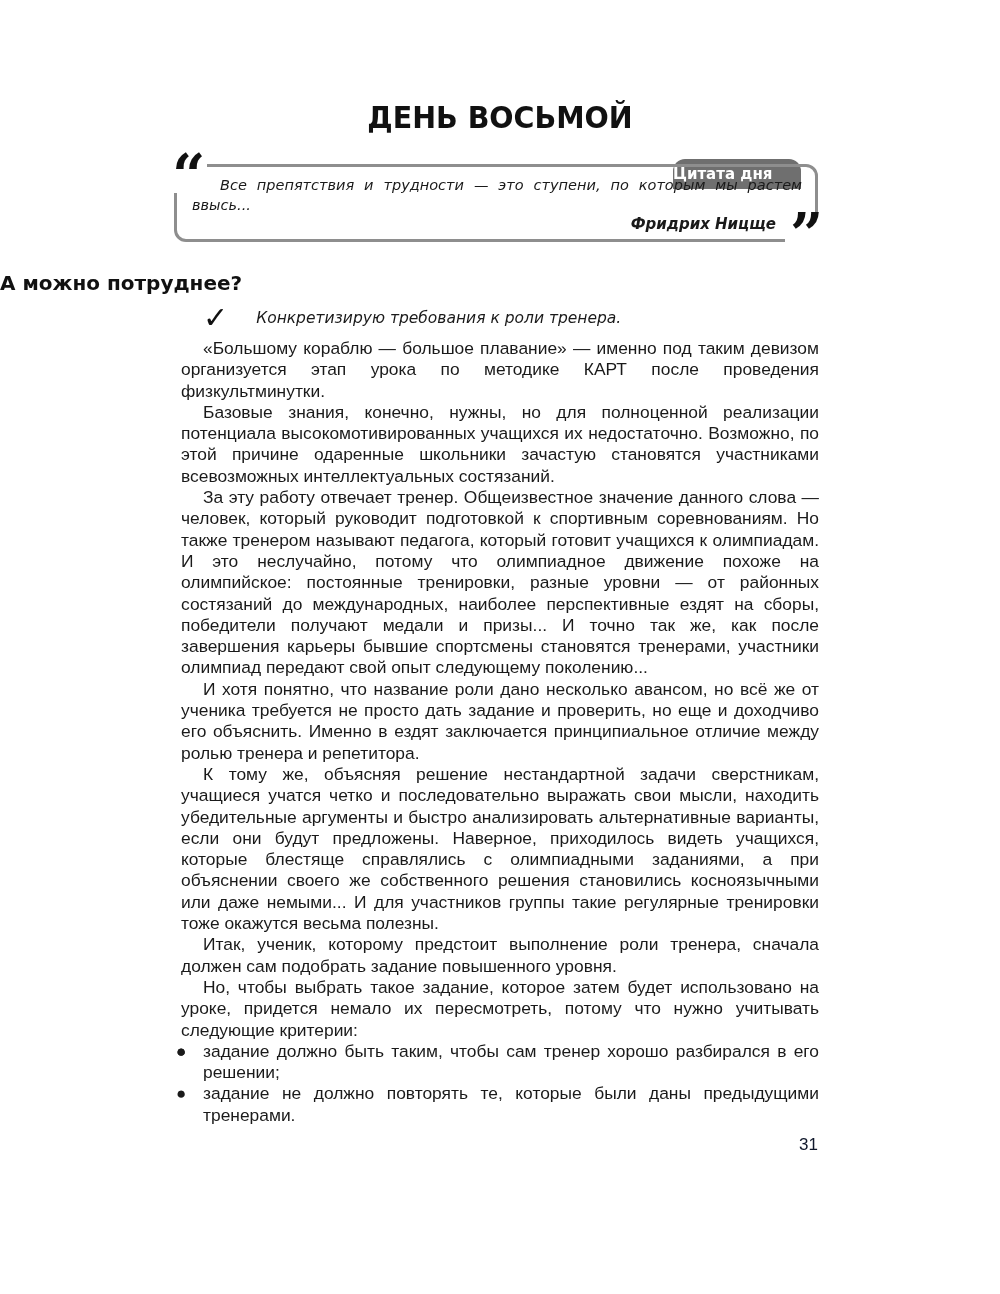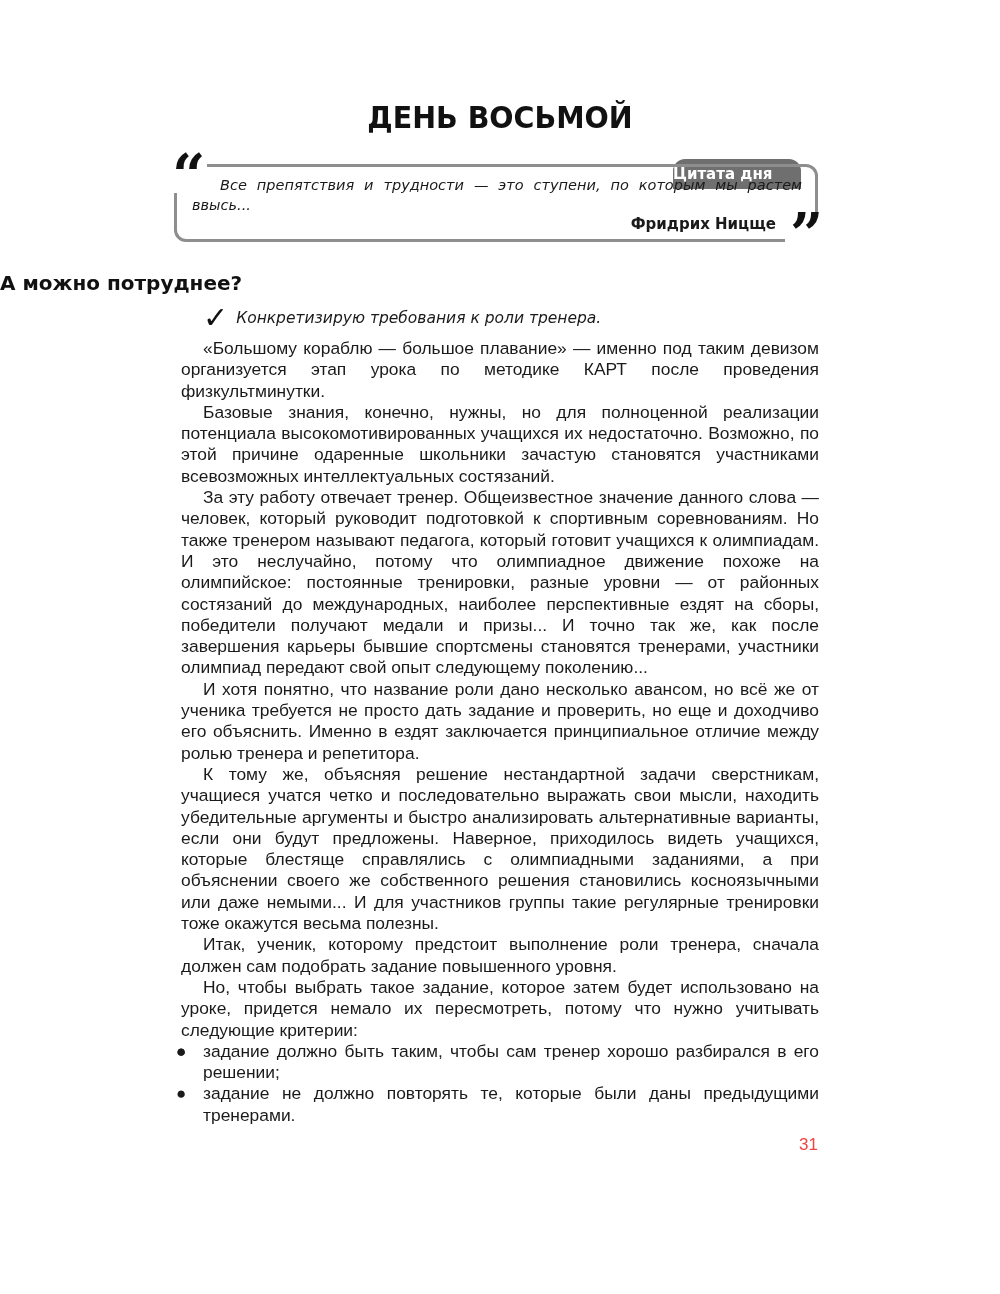--- a/index.html
+++ b/index.html
@@ -38,58 +38,58 @@
       font-weight: bold; font-size: 58px; line-height: 1; color: #111;
     }
     .quote-text {
       position: absolute; left: 192px; top: 175px; width: 610px;
       font-family: "DejaVu Sans", sans-serif; font-style: italic; font-size: 14.5px;
       line-height: 20px; text-align: justify; text-align-last: left; color: #1a1a1a;
       text-indent: 28px; word-spacing: 2px;
     }
     .quote-author {
       position: absolute; right: 224px; top: 215px;
-      font-family: "DejaVu Sans", sans-serif; font-weight: bold;
+      font-family: "DejaVu Sans", sans-serif; font-style: italic; font-weight: bold;
       font-size: 15px; color: #1a1a1a;
     }
     .section-title {
       position: absolute; left: 0; width: 1000px; top: 271px; text-align: left;
       font-family: "DejaVu Sans", sans-serif; font-weight: bold; font-size: 20px; color: #111;
     }
     .check-line {
       position: absolute; left: 203px; top: 303px;
       display: flex; align-items: center;
     }
     .check-icon {
       font-size: 30px; line-height: 1; margin-right: 8px; color: #111;
       font-family: "DejaVu Sans", sans-serif;
     }
     .check-text {
-      font-family: "DejaVu Sans", sans-serif; font-style: italic; font-size: 15.5px; color: #1a1a1a;
+      font-family: "DejaVu Sans", sans-serif; font-style: italic; font-size: 15.5px; color: #1a1a1a; margin-left: 20px;
     }
     .body-text {
       position: absolute; left: 181px; top: 338px; width: 638px;
       font-family: "Liberation Sans", sans-serif; font-size: 17.4px; line-height: 21.3px;
       color: #1a1a1a;
     }
     .body-text p {
       margin: 0; text-indent: 22px; text-align: justify; hyphens: manual;
     }
     .body-text ul {
       list-style: none; margin: 0; padding: 0;
     }
     .body-text li {
       position: relative; padding-left: 22px; text-align: justify;
     }
     .bullet {
       position: absolute; left: -5px; top: 0; font-size: 17px;
     }
     .page-number {
       position: absolute; right: 182px; top: 1135px;
-      font-family: "Liberation Sans", sans-serif; font-size: 17px; color: #ef4444;
+      font-family: "Liberation Sans", sans-serif; font-size: 17px; color: #0f172a;
     }
   </style>
 </head>
 <body>
 
 <div class="day-title">ДЕНЬ ВОСЬМОЙ</div>
 
 <div>
   <div class="quote-tab">Цитата дня</div>
   <div class="quote-box"></div>

